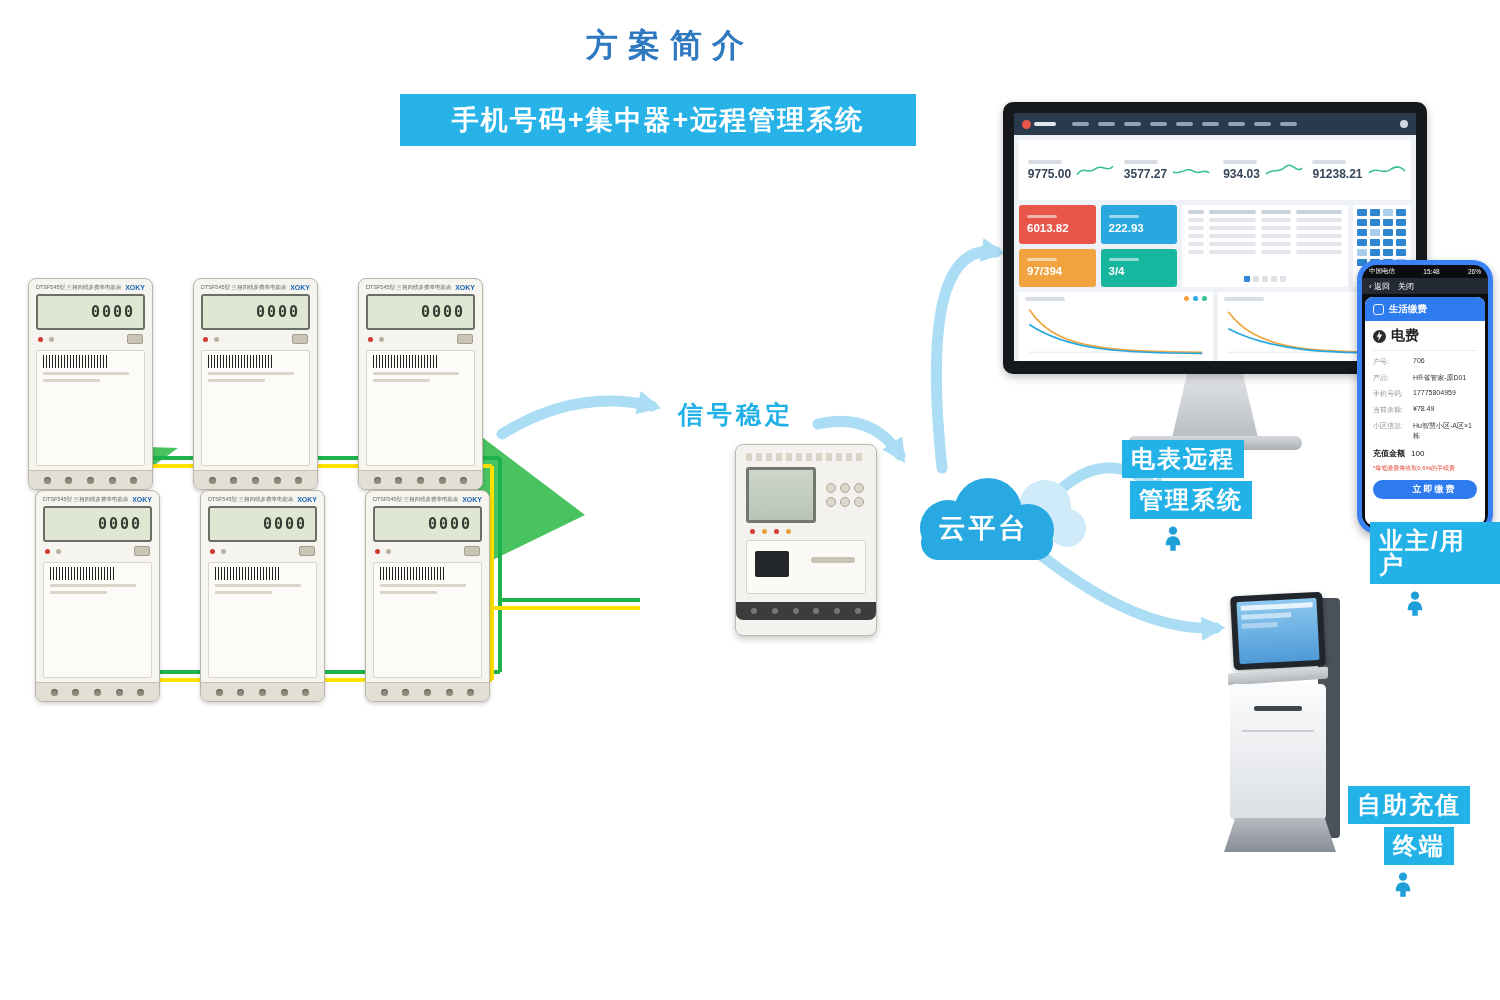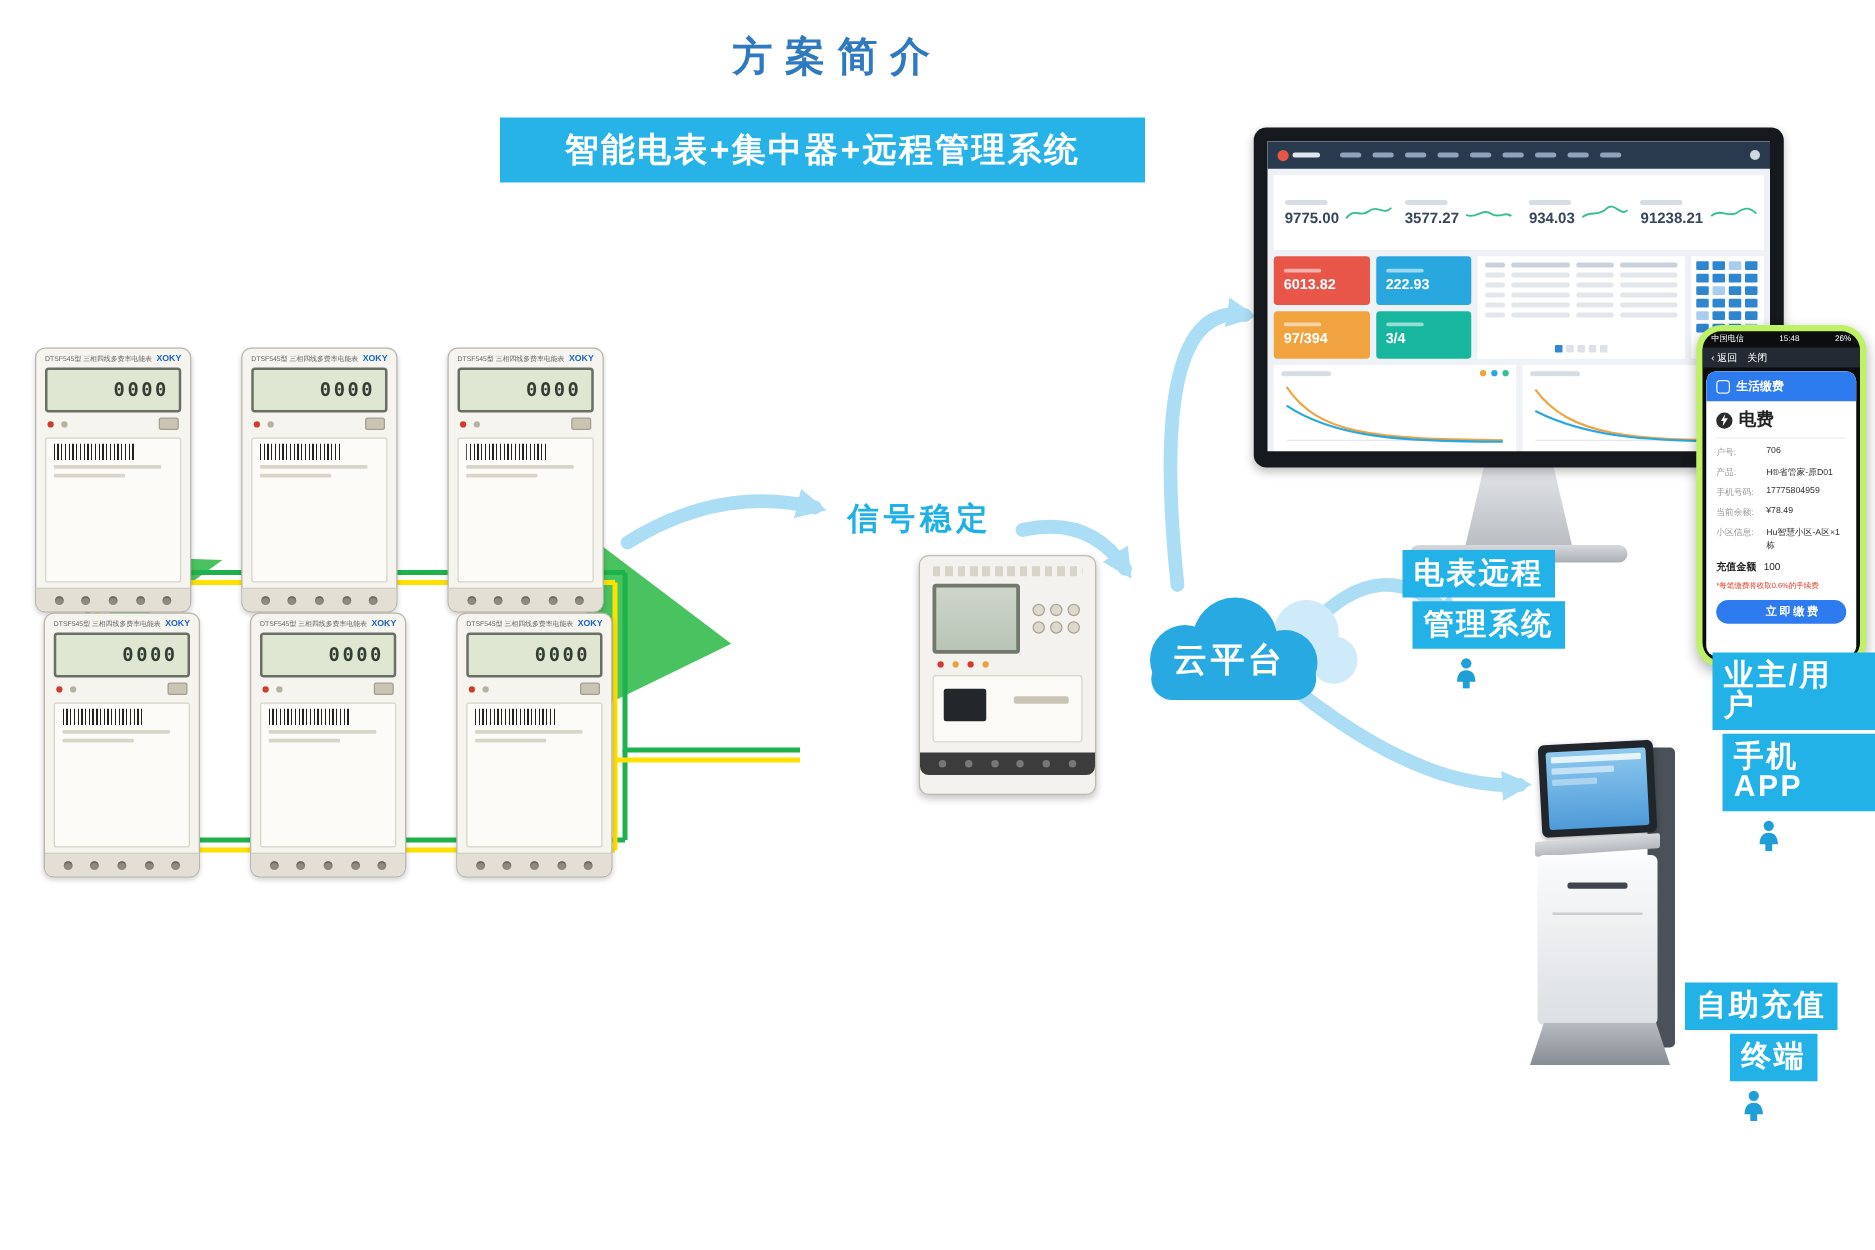--- a/index.html
+++ b/index.html
@@ -144,21 +144,21 @@
   .chead .bar{width:40px;height:4px;background:#d8dde3;border-radius:2px;}
   .legend{display:flex;gap:4px;}
   .legend i{width:5px;height:5px;border-radius:50%;}
   .legend .o{background:#f0a33f}.legend .b{background:#29a8e0}.legend .g{background:#37c08e}
   .chartp svg{flex:1;width:100%;}
   .chartp path{fill:none;stroke-width:1.6;}
   .axis{stroke:#e4e8ec;stroke-width:1;}
   .cl-o{stroke:#f0a33f}.cl-b{stroke:#29a8e0}
 
   
-  .phone{position:absolute;left:1357px;top:260px;width:136px;height:274px;background:#bef264;
+  .phone{position:absolute;left:1357px;top:260px;width:136px;height:274px;background:#3b82f6;
          border-radius:20px;padding:5px;z-index:3;box-sizing:border-box;
          box-shadow:0 4px 10px rgba(0,0,0,.3);}
   .p-screen{width:100%;height:100%;border-radius:15px;overflow:hidden;background:#0c0d0f;
             display:flex;flex-direction:column;}
   .p-status{height:13px;display:flex;justify-content:space-between;align-items:center;color:#fff;
             font-size:6.5px;padding:0 7px;}
   .p-nav{height:16px;background:#232a33;color:#fff;font-size:8px;display:flex;align-items:center;
          gap:8px;padding:0 7px;}
   .p-card{flex:1;margin:3px 3px 4px;border-radius:8px;overflow:hidden;background:#fff;
           display:flex;flex-direction:column;}
@@ -252,21 +252,21 @@
     <g stroke="#abdef5" stroke-width="11" fill="none" stroke-linecap="round">
       <path d="M502,434 Q576,388 652,406" marker-end="url(#arr)"></path>
       <path d="M818,424 Q872,412 900,455" marker-end="url(#arr)"></path>
       <path d="M942,468 Q918,240 996,252" marker-end="url(#arr)"></path>
       <path d="M1048,502 Q1106,438 1162,494" marker-end="url(#arr)"></path>
       <path d="M1042,556 Q1140,632 1216,628" marker-end="url(#arr)"></path>
     </g>
   </svg>
 
   <div class="title">方案简介</div>
-  <div class="banner">智能电表+集中器+远程管理系统</div>
+  <div class="banner">手机号码+集中器+远程管理系统</div>
   <div class="signal">信号稳定</div>
 
   <div class="meter" style="left:28px;top:278px">
     <div class="meter-head">
         <span class="meter-model"><span>DTSF545型</span> <span>三相四线多费率电能表</span></span>
         <span class="meter-brand">XOKY</span>
       </div>
     <div class="meter-lcd">
         <span class="lcd-digits">0000</span>
       </div>
@@ -660,21 +660,20 @@
     <span class="tag-line l2" style="margin-left:8px">管理系统</span>
     <span class="tag-icon" style="margin-left:40px">
       <svg viewBox="0 0 24 28" width="22" height="26">
           <circle cx="12" cy="6" r="4.5" fill="#1f9fd8"></circle>
           <path d="M12 12 C6 12 4 17 4 22 L9 22 L9 28 L15 28 L15 22 L20 22 C20 17 18 12 12 12 Z" fill="#1f9fd8"></path>
         </svg>
     </span>
   </div>
   <div class="tag" style="left:1370px;top:522px">
     <span class="tag-line">业主/用户</span>
-    <span class="tag-line l2" style="margin-left:8px">手机APP</span>
     <span class="tag-icon" style="margin-left:34px">
       <svg viewBox="0 0 24 28" width="22" height="26">
           <circle cx="12" cy="6" r="4.5" fill="#1f9fd8"></circle>
           <path d="M12 12 C6 12 4 17 4 22 L9 22 L9 28 L15 28 L15 22 L20 22 C20 17 18 12 12 12 Z" fill="#1f9fd8"></path>
         </svg>
     </span>
   </div>
   <div class="tag" style="left:1348px;top:786px">
     <span class="tag-line">自助充值</span>
     <span class="tag-line l2" style="margin-left:36px">终端</span>

